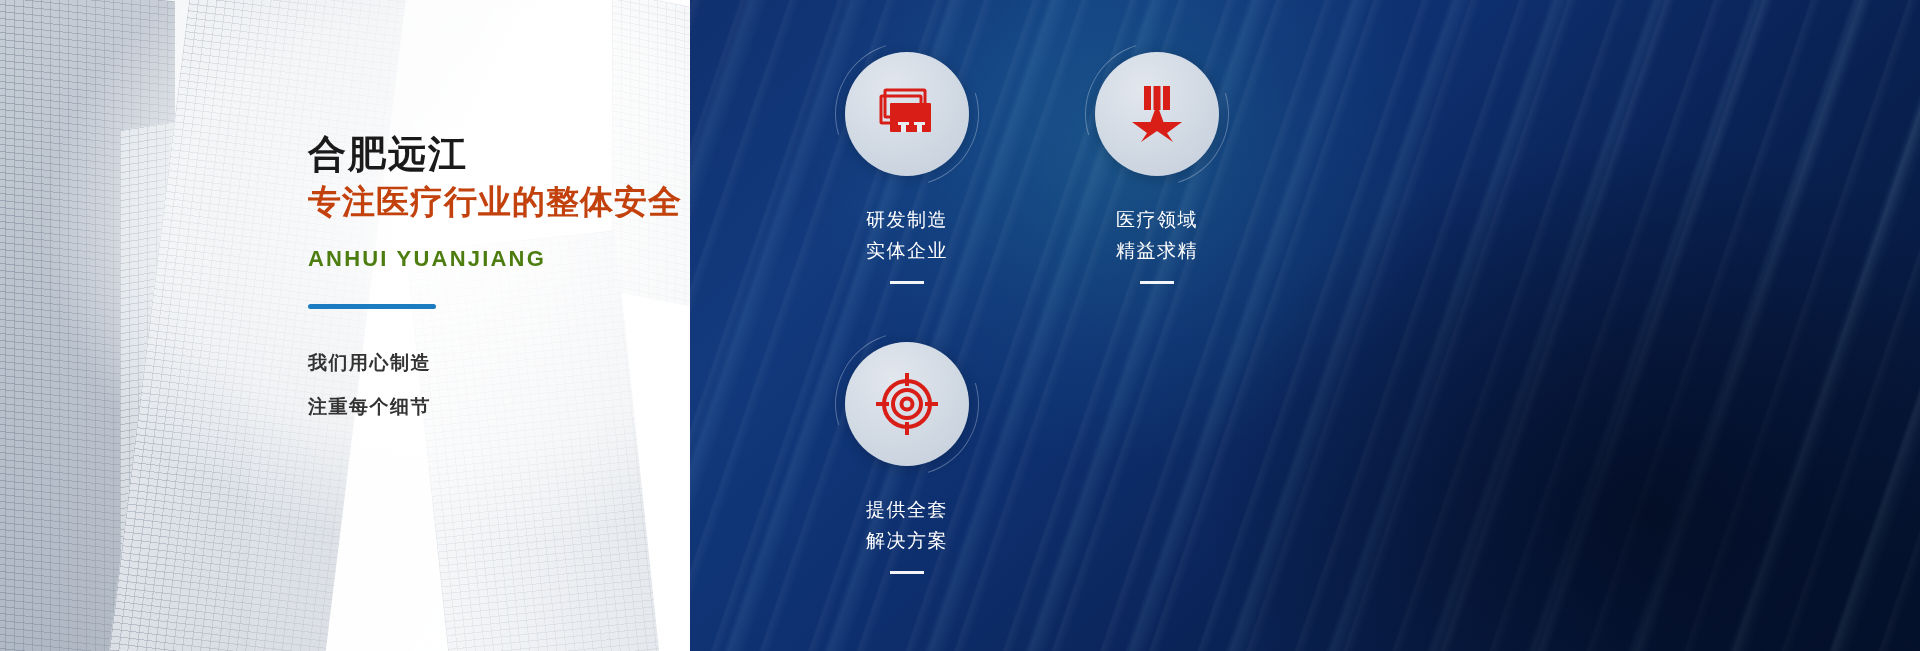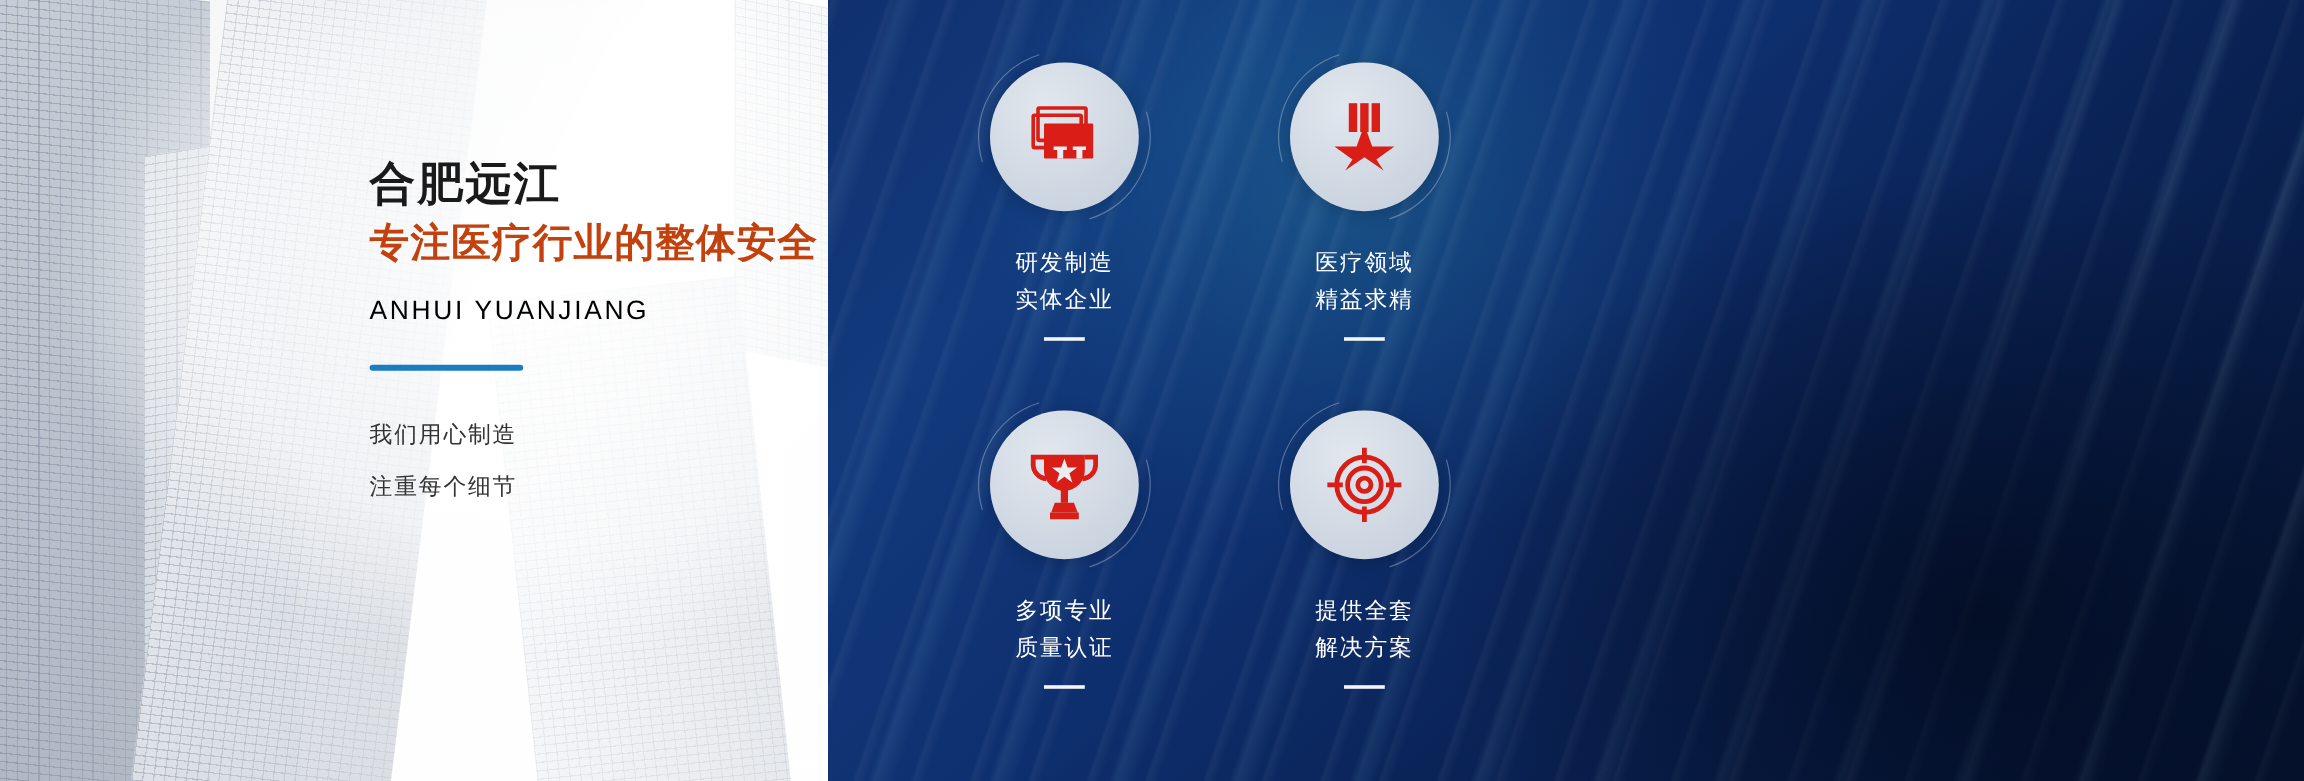--- a/index.html
+++ b/index.html
@@ -76,28 +76,28 @@
   }
   .title-cn {
     font-size:38px; font-weight:bold; color:#1a1a1a;
     letter-spacing:2px; line-height:1.22; white-space:nowrap;
   }
   .title-blue {
     font-size:33px; font-weight:bold; color:#c2410c;
     letter-spacing:1px; line-height:1.3; margin-top:4px; white-space:nowrap;
   }
   .title-en {
-    font-size:22px; color:#000000; letter-spacing:2.2px;
-    margin-top:22px; white-space:nowrap;
+    font-size:22px; color:#4d7c0f; letter-spacing:2.2px;
+    margin-top:22px; white-space:nowrap;font-weight:bold;
   }
   .divider {
     width:128px; height:5px; background:#1b7cc2;
     border-radius:3px; margin-top:32px;
   }
-  .body-list { margin-top:32px; }
+  .body-list { margin-top:32px;font-weight:bold; }
   .body-line {
     font-size:19px; color:#333; letter-spacing:1.5px;
     line-height:44px; white-space:nowrap;
   }
 
   
   .right-panel {
     position:relative; width:1230px; height:651px; overflow:hidden;
     background:
       linear-gradient(135deg,#10306e 0%,#123a7d 20%,#0e2f6e 42%,#0a2356 62%,#071c45 80%,#05132e 100%);
@@ -124,21 +124,21 @@
   .glow-teal {
     position:absolute; left:120px; top:-160px; width:620px; height:620px;
     background:radial-gradient(ellipse at center, rgba(60,190,200,.22) 0%, rgba(40,140,180,.10) 45%, rgba(0,0,0,0) 72%);
     transform:rotate(20deg);
   }
   .glow-dark {
     position:absolute; right:-180px; bottom:-240px; width:900px; height:760px;
     background:radial-gradient(ellipse at center, rgba(2,8,26,.72) 0%, rgba(2,8,26,0) 70%);
   }
   .feature-grid {
-    position:absolute; left:82px; top:52px;
+    position:absolute; left:102px; top:52px;
     width:560px; height:560px;
     display:grid; grid-template-columns:230px 230px; grid-template-rows:270px 270px;
     column-gap:48px; row-gap:8px;gap:20px;
   }
   .feature { display:flex; flex-direction:column; align-items:center; }
   .badge-wrap { position:relative; width:124px; height:124px; }
   .badge-ring {
     position:absolute; inset:-10px;
     border-radius:50%;
     border:1px solid rgba(255,255,255,.30);
@@ -230,43 +230,20 @@
             </span>
           </div>
         </div>
         <div class="feature-label">
           <div>医疗领域</div>
           <div>精益求精</div>
         </div>
         <div class="label-dash"></div>
       </div>
 
-      <div class="feature">
-        <div class="badge-wrap">
-          <div class="badge-ring"></div>
-          <div class="badge">
-            <span>
-              <svg width="60" height="58" viewBox="0 0 60 58" fill="none">
-                <path d="M13 4 h34 v13 a17 17 0 0 1 -34 0 z" fill="#d81e16"></path>
-                <path d="M13 6 H4 v7 a12 12 0 0 0 11 11" fill="none" stroke="#d81e16" stroke-width="4"></path>
-                <path d="M47 6 H56 v7 a12 12 0 0 1 -11 11" fill="none" stroke="#d81e16" stroke-width="4"></path>
-                <rect x="27" y="32" width="6" height="12" fill="#d81e16"></rect>
-                <path d="M18 52 h24 v6 H18 z" fill="#d81e16"></path>
-                <path d="M22 44 h16 l3 8 H19 z" fill="#d81e16"></path>
-                <path d="M30 7 l2.7 7.6 H40.5 l-6.3 4.7 2.4 7.7 L30 22.2 23.4 27 l2.4-7.7 -6.3-4.7 h7.8 z" fill="#e8edf3"></path>
-              </svg>
-            </span>
-          </div>
-        </div>
-        <div class="feature-label">
-          <div>多项专业</div>
-          <div>质量认证</div>
-        </div>
-        <div class="label-dash"></div>
-      </div>
 
       <div class="feature">
         <div class="badge-wrap">
           <div class="badge-ring"></div>
           <div class="badge">
             <span>
               <svg width="62" height="62" viewBox="0 0 62 62" fill="none" stroke="#d81e16">
                 <circle cx="31" cy="31" r="23" stroke-width="4" fill="none"></circle>
                 <circle cx="31" cy="31" r="14" stroke-width="4" fill="none"></circle>
                 <circle cx="31" cy="31" r="5.5" stroke-width="4" fill="none"></circle>

